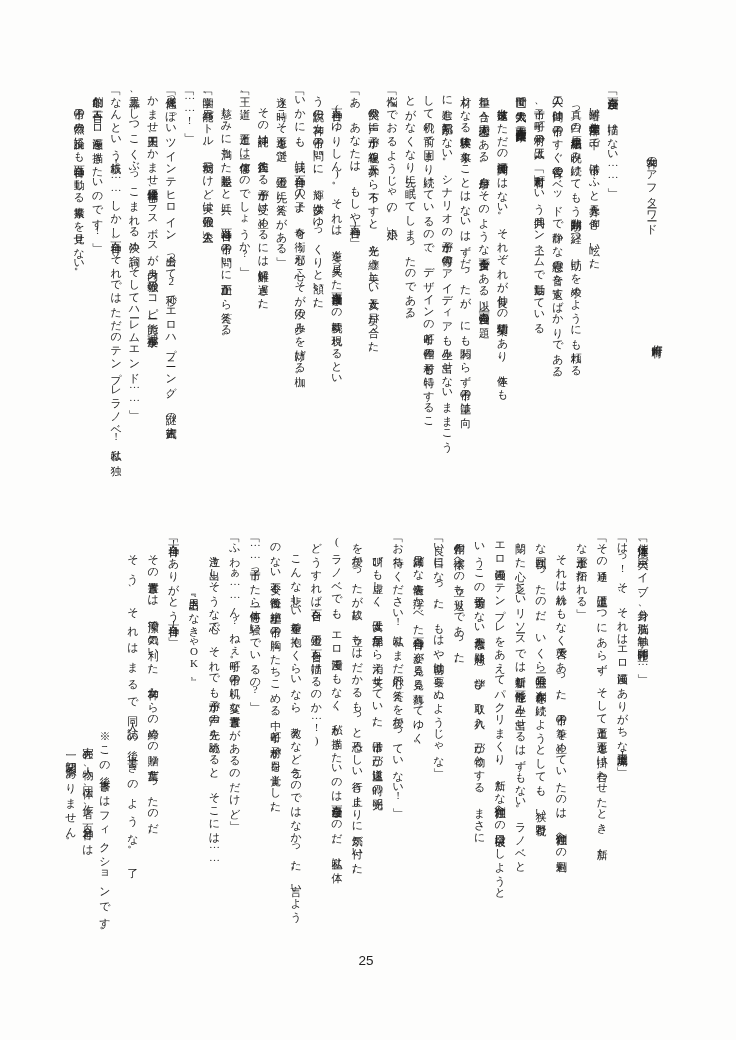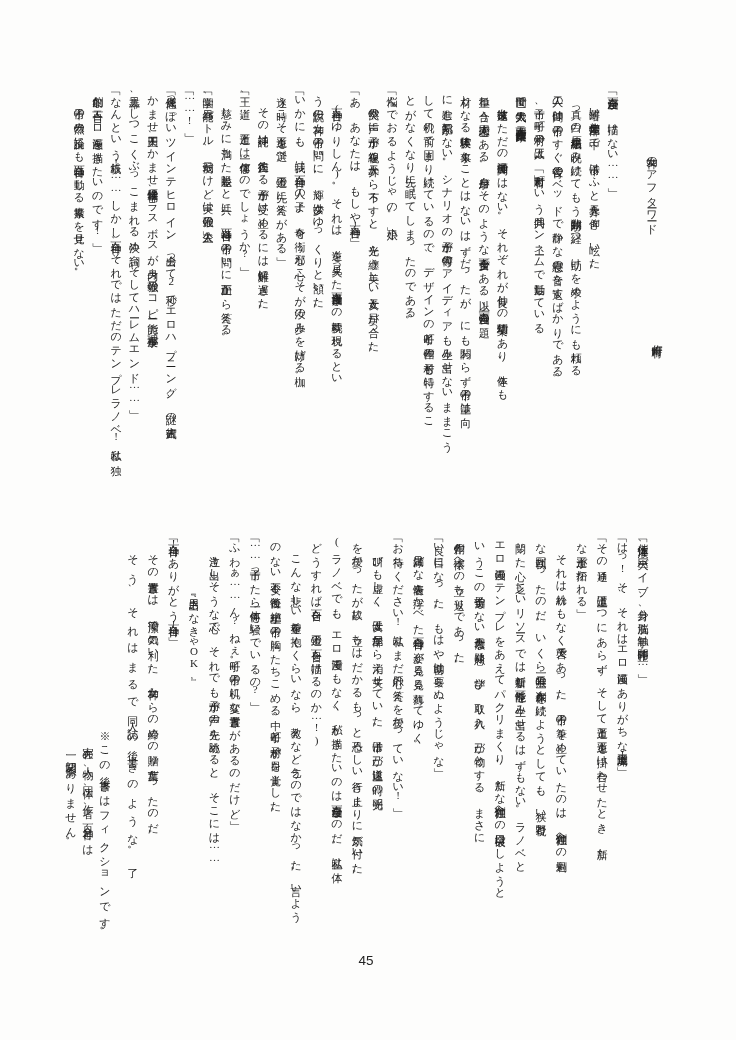--- a/index.html
+++ b/index.html
@@ -126,15 +126,15 @@
     <p class="line ind">その書置きは、簡潔で気の利いた、女神からの締めの贈り言葉だったのだ。</p>
     <p class="line ind" id="closing-line"><span class="spread">そう、それはまるで同人誌の後書きのような。</span><span class="fin">了</span></p>
   </div>
 
   <div id="note" class="vblock">
     <p class="n1">※この後書きはフィクションです。</p>
     <p class="n2">実在の人物、団体、作者、百合神とは</p>
     <p class="n3">一切関係ありません。</p>
   </div>
 
-  <div id="pageno">45</div>
+  <div id="pageno">25</div>
 
 </div>
 
 </body></html>

